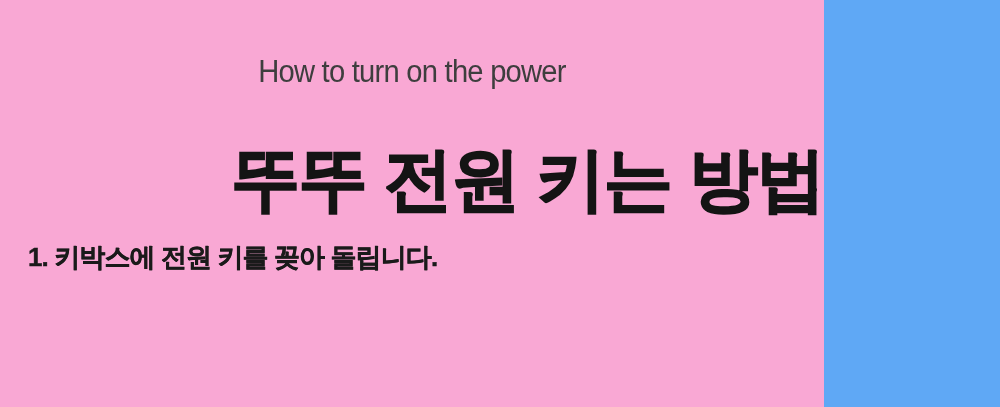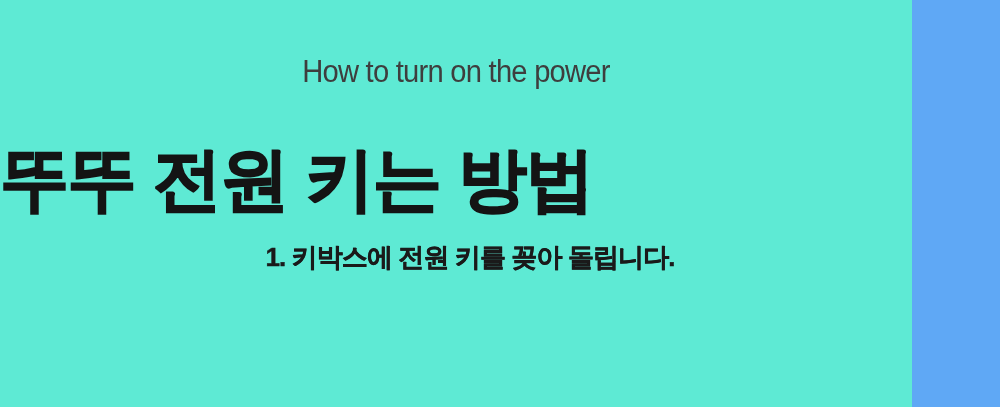--- a/index.html
+++ b/index.html
@@ -11,23 +11,23 @@
   body {
     width: 1000px;
     height: 407px;
     overflow: hidden;
     font-family: "Liberation Sans", "DejaVu Sans", sans-serif;
     background: #5FA8F5;
   }
 
   .slide {
     position: relative;
-    width: 912px;
+    width: 824px;
     height: 407px;
-    background: #5eead4;
+    background: #f9a8d4;
     box-sizing: border-box;
     display: block;
   }
 
   
   .subtitle {
     position: absolute;
     left: 0;
     right: 0;
     top: 54px;
@@ -43,39 +43,39 @@
     transform: scaleX(0.94);
     transform-origin: 50% 50%;
   }
 
   
   .headline {
     position: absolute;
     left: 0;
     right: 0;
     top: 94px;
-    text-align: left;
+    text-align: right;
     font-family: "Liberation Sans", "DejaVu Sans", sans-serif;
     font-size: 69px;
     font-weight: 700;
     line-height: 80px;
     color: #141414;
     letter-spacing: -1.5px;
     white-space: nowrap;
     -webkit-text-stroke: 1.6px #141414;
     paint-order: stroke fill;
   }
 
   
   .steps {
     position: absolute;
     left: 0;
     right: 0;
     top: 236px;
-    text-align: center;
+    text-align: left;
     margin-left: 28px;
   }
 
   .step-line {
     display: block;
     font-family: "Liberation Sans", "DejaVu Sans", sans-serif;
     font-size: 26px;
     font-weight: 700;
     line-height: 42px;
     color: #1A1A1A;

